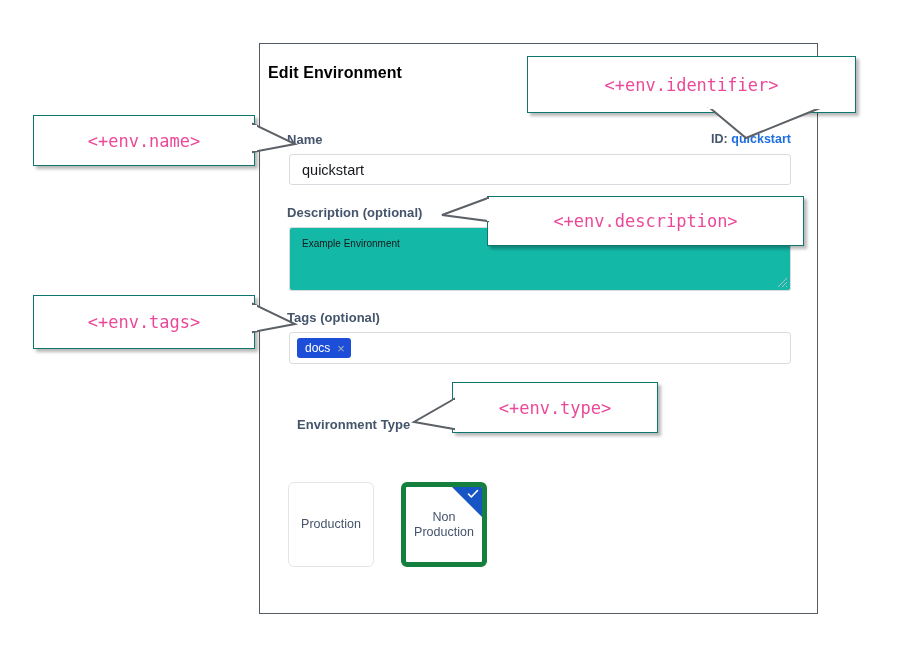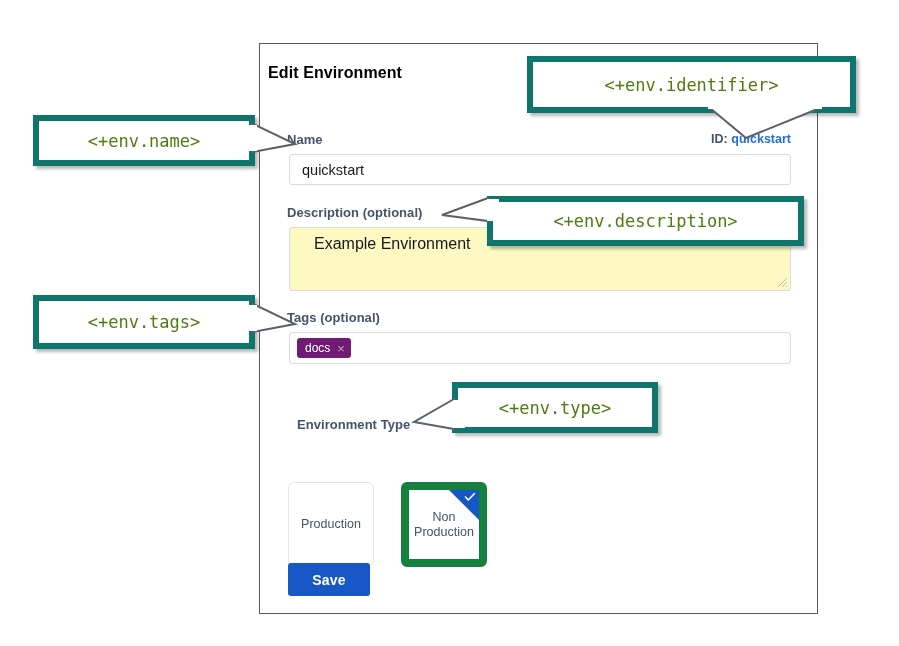--- a/index.html
+++ b/index.html
@@ -87,25 +87,25 @@
     top: 183px;
     width: 502px;
     height: 64px;
   }
   .text-area {
     width: 100%;
     height: 100%;
     box-sizing: border-box;
     border: 1px solid #d8dbdf;
     border-radius: 3px;
-    background: #fef9c3;
+    background: #14b8a6;
     font-family: "Liberation Sans", sans-serif;
-    font-size: 16px;
+    font-size: 10px;
     color: #16181c;
-    padding: 7px 24px;
+    padding: 7px 12px;
     outline: none;
     resize: none;
     overflow: hidden;
     line-height: 18px;
   }
   .resize-grip {
     position: absolute;
     right: 3px;
     bottom: 3px;
     width: 11px;
@@ -124,21 +124,21 @@
     border-radius: 3px;
     background: #fff;
     display: flex;
     align-items: center;
     padding-left: 7px;
   }
   .tag-pill {
     display: inline-flex;
     align-items: center;
     height: 20px;
-    background: #701a75;
+    background: #1d4ed8;
     border-radius: 3px;
     padding: 0 6px 0 8px;
     color: #ffffff;
     font-size: 12px;
   }
   .tag-pill .tag-x {
     margin-left: 7px;
     color: #a9b1bb;
     font-size: 13px;
     line-height: 1;
@@ -166,21 +166,21 @@
     line-height: 15px;
     cursor: pointer;
     border-radius: 6px;
   }
   .type-card.unselected {
     left: 0;
     border: 1px solid #e3e5e8;
   }
   .type-card.selected {
     left: 113px;
-    border: 8px solid #15803d;
+    border: 5px solid #15803d;
     overflow: hidden;
   }
   .corner-check {
     position: absolute;
     top: 0;
     right: 0;
     width: 30px;
     height: 30px;
     overflow: hidden;
   }
@@ -219,29 +219,29 @@
     letter-spacing: 0.2px;
   }
 
   
   .callout {
     position: absolute;
   }
   .callout .box {
     position: absolute;
     background: #ffffff;
-    border: 6px solid #0f766e;
+    border: 1px solid #0f766e;
     box-sizing: border-box;
     box-shadow: 3px 3px 3px rgba(0,0,0,0.28);
     display: flex;
     align-items: center;
     justify-content: center;
     font-family: "DejaVu Sans Mono", monospace;
     font-size: 17px;
-    color: #4d7c0f;
+    color: #ec4899;
     white-space: nowrap;
     z-index: 5;
   }
   .callout svg.tail {
     position: absolute;
     overflow: visible;
     z-index: 6;
   }
 
   
@@ -306,21 +306,20 @@
       </span>
       <span class="corner-check">
         <span class="tri"></span>
         <svg class="chk" viewBox="0 0 12 12">
           <polyline points="1.5,6 4.3,9 10.5,2.5" fill="none" stroke="#ffffff" stroke-width="1.6" stroke-linecap="round" stroke-linejoin="round"></polyline>
         </svg>
       </span>
     </div>
   </div>
 
-  <button class="save-button">Save</button>
 </div>
 
 <div class="callout" id="co-name">
   <svg class="tail" width="70" height="50" style="left:220px; top:3px;">
     <polygon points="0,6 42,26 0,34" fill="#ffffff" stroke="#5b6167" stroke-width="2" stroke-linejoin="miter"></polygon>
     <rect x="-6" y="7" width="10" height="26" fill="#ffffff" stroke="none"></rect>
   </svg>
   <div class="box">&lt;+env.name&gt;</div>
 </div>
 

